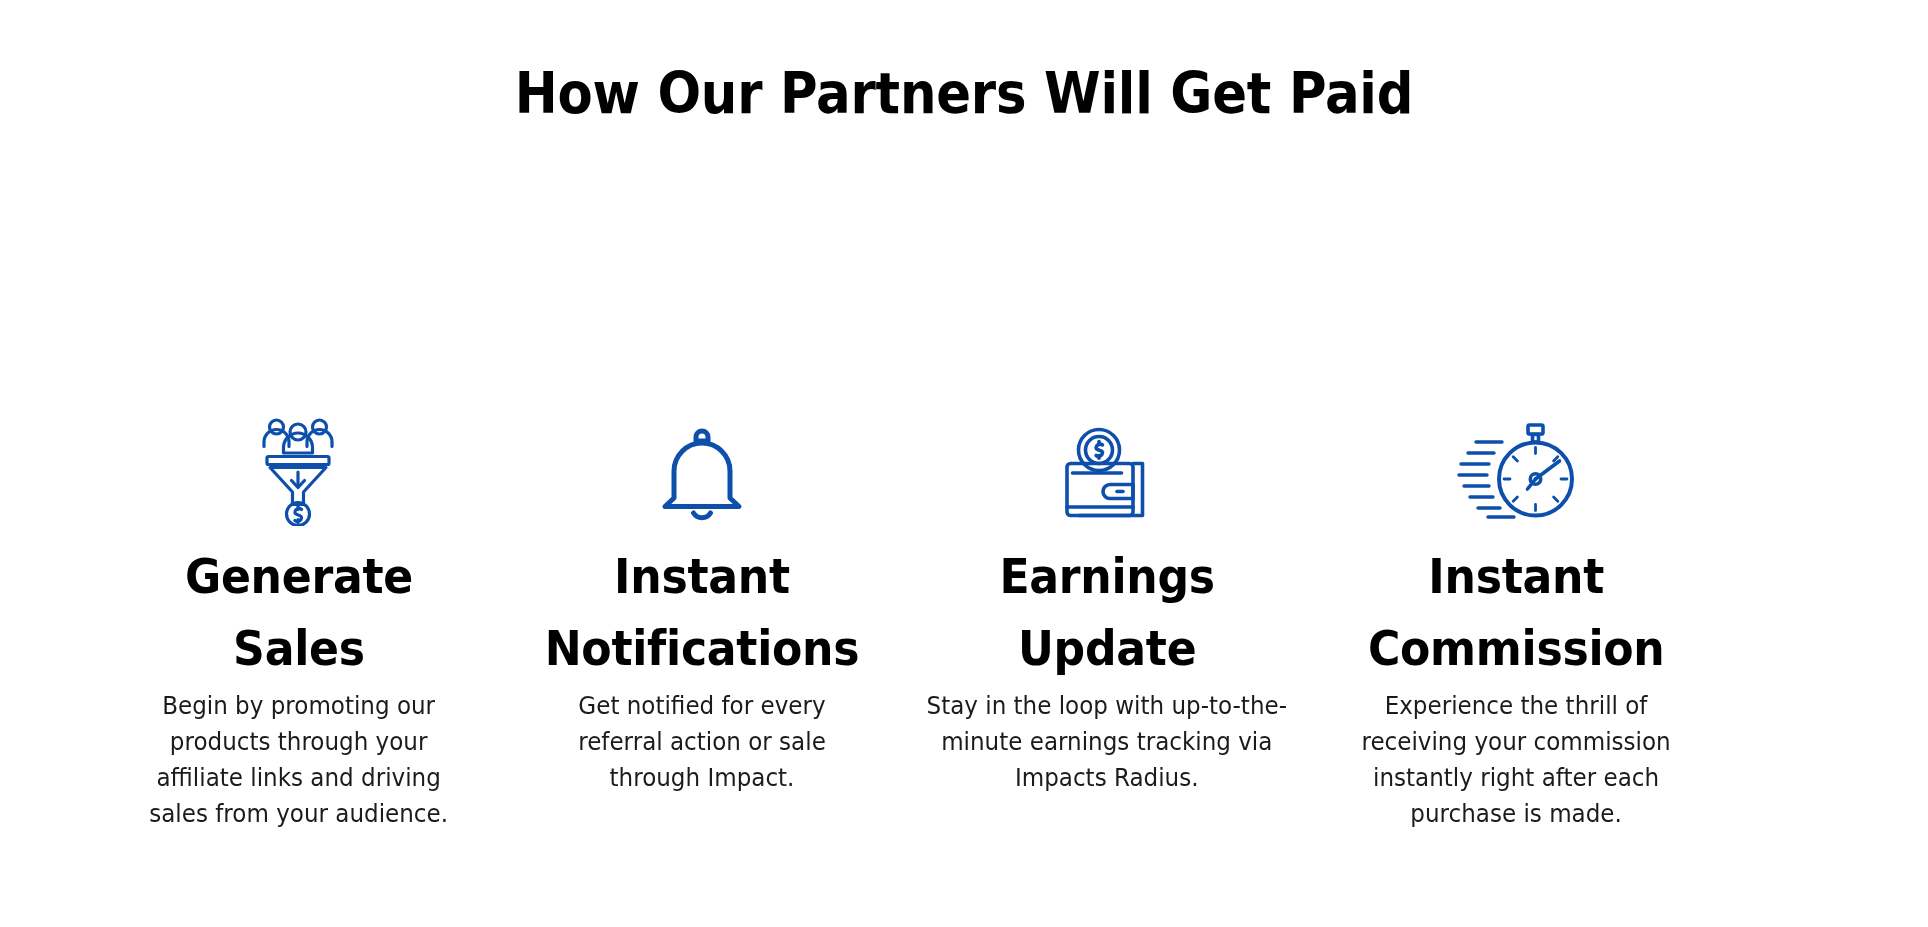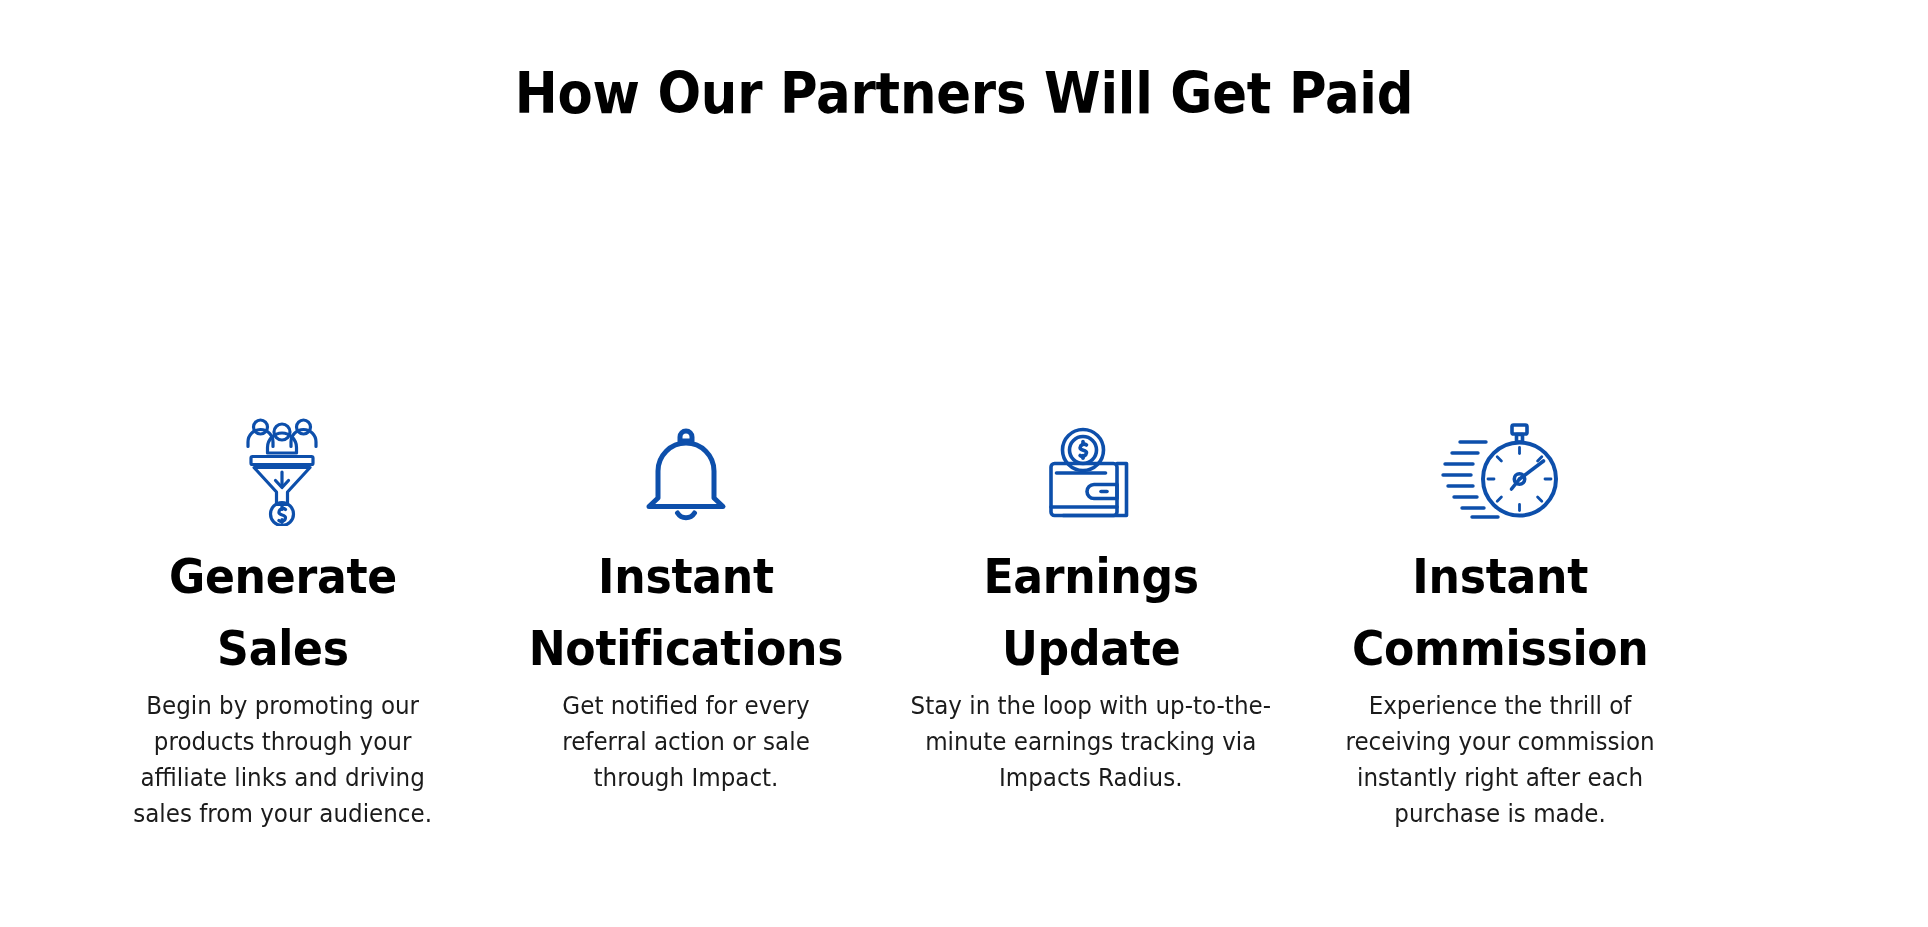--- a/index.html
+++ b/index.html
@@ -35,21 +35,21 @@
     color: #000000;
     transform: scaleX(0.90);
     transform-origin: center top;
     white-space: nowrap;
   }
 
   
   .cards {
     position: absolute;
     top: 400px;
-    left: 0;
+    left: 16px;
     width: 1684px;
     display: flex;
     align-items: flex-start;
     justify-content: flex-start;
     padding-left: 7px;
   }
 
   .card {
     position: relative;
     display: flex;

